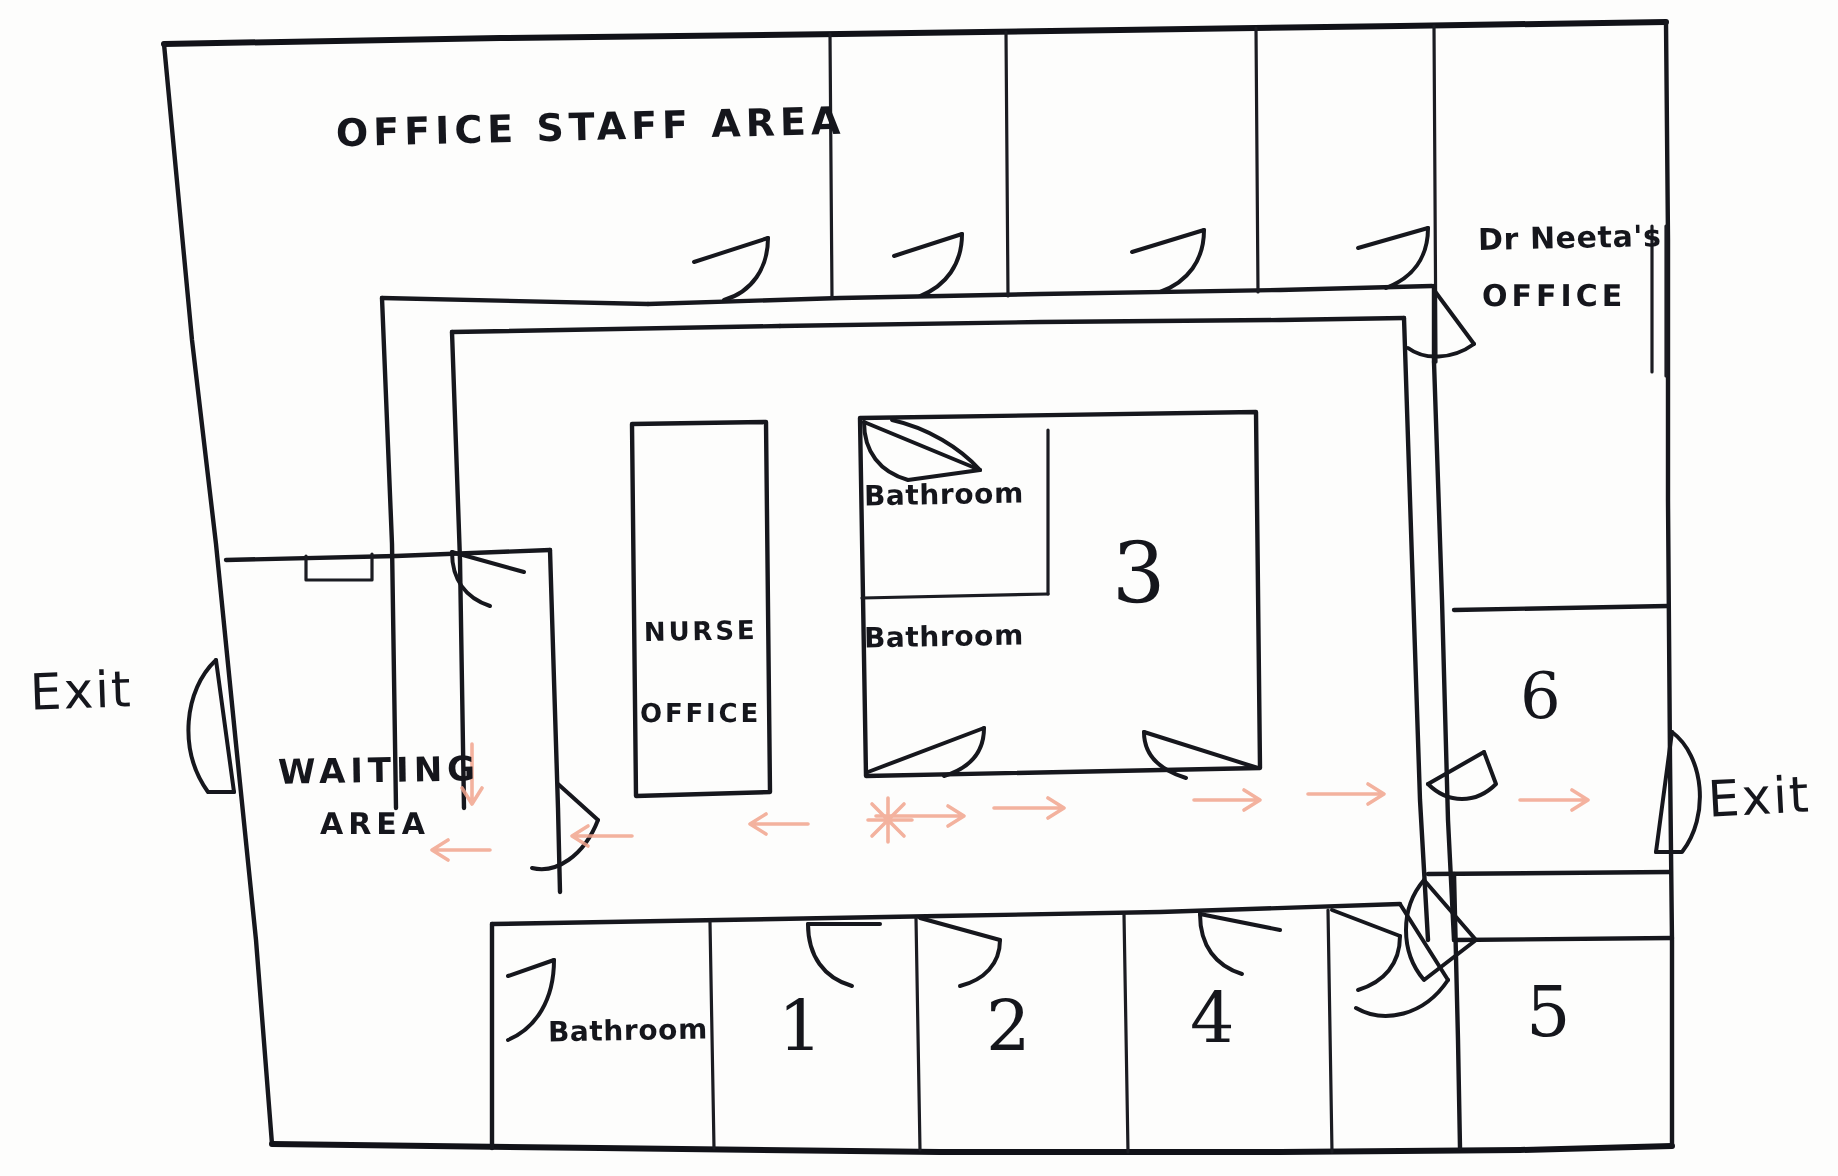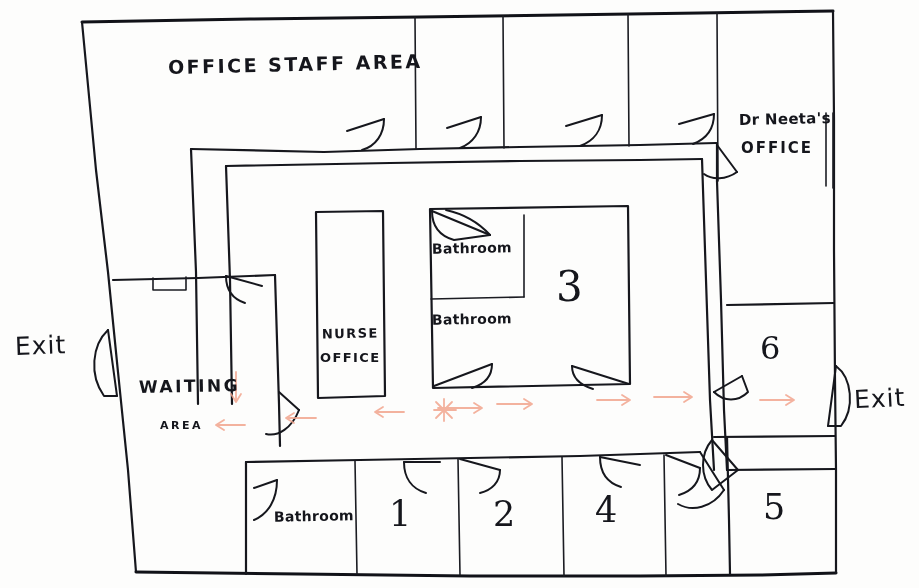--- a/index.html
+++ b/index.html
@@ -46,22 +46,22 @@
   .num {
     font-family: "DejaVu Serif", serif;
     font-weight: 500;
   }
   #lbl-office-staff  { left: 168px; top: 54px;  font-size: 19px; transform: rotate(-1.4deg); }
   #lbl-dr-neeta      { left: 739px; top: 111px; font-size: 15px; transform: rotate(-1.2deg); }
   #lbl-dr-neeta-2    { left: 741px; top: 140px; font-size: 15px; letter-spacing: 2px; }
   #lbl-exit-left     { left: 15px;  top: 332px; font-size: 25px; font-weight: 500; letter-spacing: 1px; transform: rotate(-2deg); }
   #lbl-exit-right    { left: 854px; top: 385px; font-size: 25px; font-weight: 500; letter-spacing: 1px; transform: rotate(-3deg); }
   #lbl-waiting       { left: 139px; top: 377px; font-size: 17px; transform: rotate(-1deg); }
-  #lbl-waiting-2     { left: 160px; top: 404px; font-size: 11px; margin-top: 16px; }
-  #lbl-nurse         { left: 322px; top: 327px; font-size: 13px; letter-spacing: 1.4px; transform: rotate(-1deg); }
+  #lbl-waiting-2     { left: 160px; top: 404px; font-size: 15px; }
+  #lbl-nurse         { left: 322px; top: 310px; font-size: 13px; letter-spacing: 1.4px; transform: rotate(-1deg); }
   #lbl-nurse-2       { left: 320px; top: 351px; font-size: 13px; letter-spacing: 1.4px; }
   #lbl-bath-top      { left: 432px; top: 240px; font-size: 14px; transform: rotate(-1deg); }
   #lbl-bath-mid      { left: 432px; top: 311px; font-size: 14px; transform: rotate(-1deg); }
   #lbl-bath-bottom   { left: 274px; top: 508px; font-size: 14px; transform: rotate(-1deg); }
   #lbl-room-3        { left: 556px; top: 263px; font-size: 42px; }
   #lbl-room-6        { left: 760px; top: 330px; font-size: 32px; }
   #lbl-room-1        { left: 389px; top: 494px; font-size: 35px; }
   #lbl-room-2        { left: 493px; top: 494px; font-size: 35px; }
   #lbl-room-4        { left: 595px; top: 490px; font-size: 35px; }
   #lbl-room-5        { left: 763px; top: 487px; font-size: 35px; }

